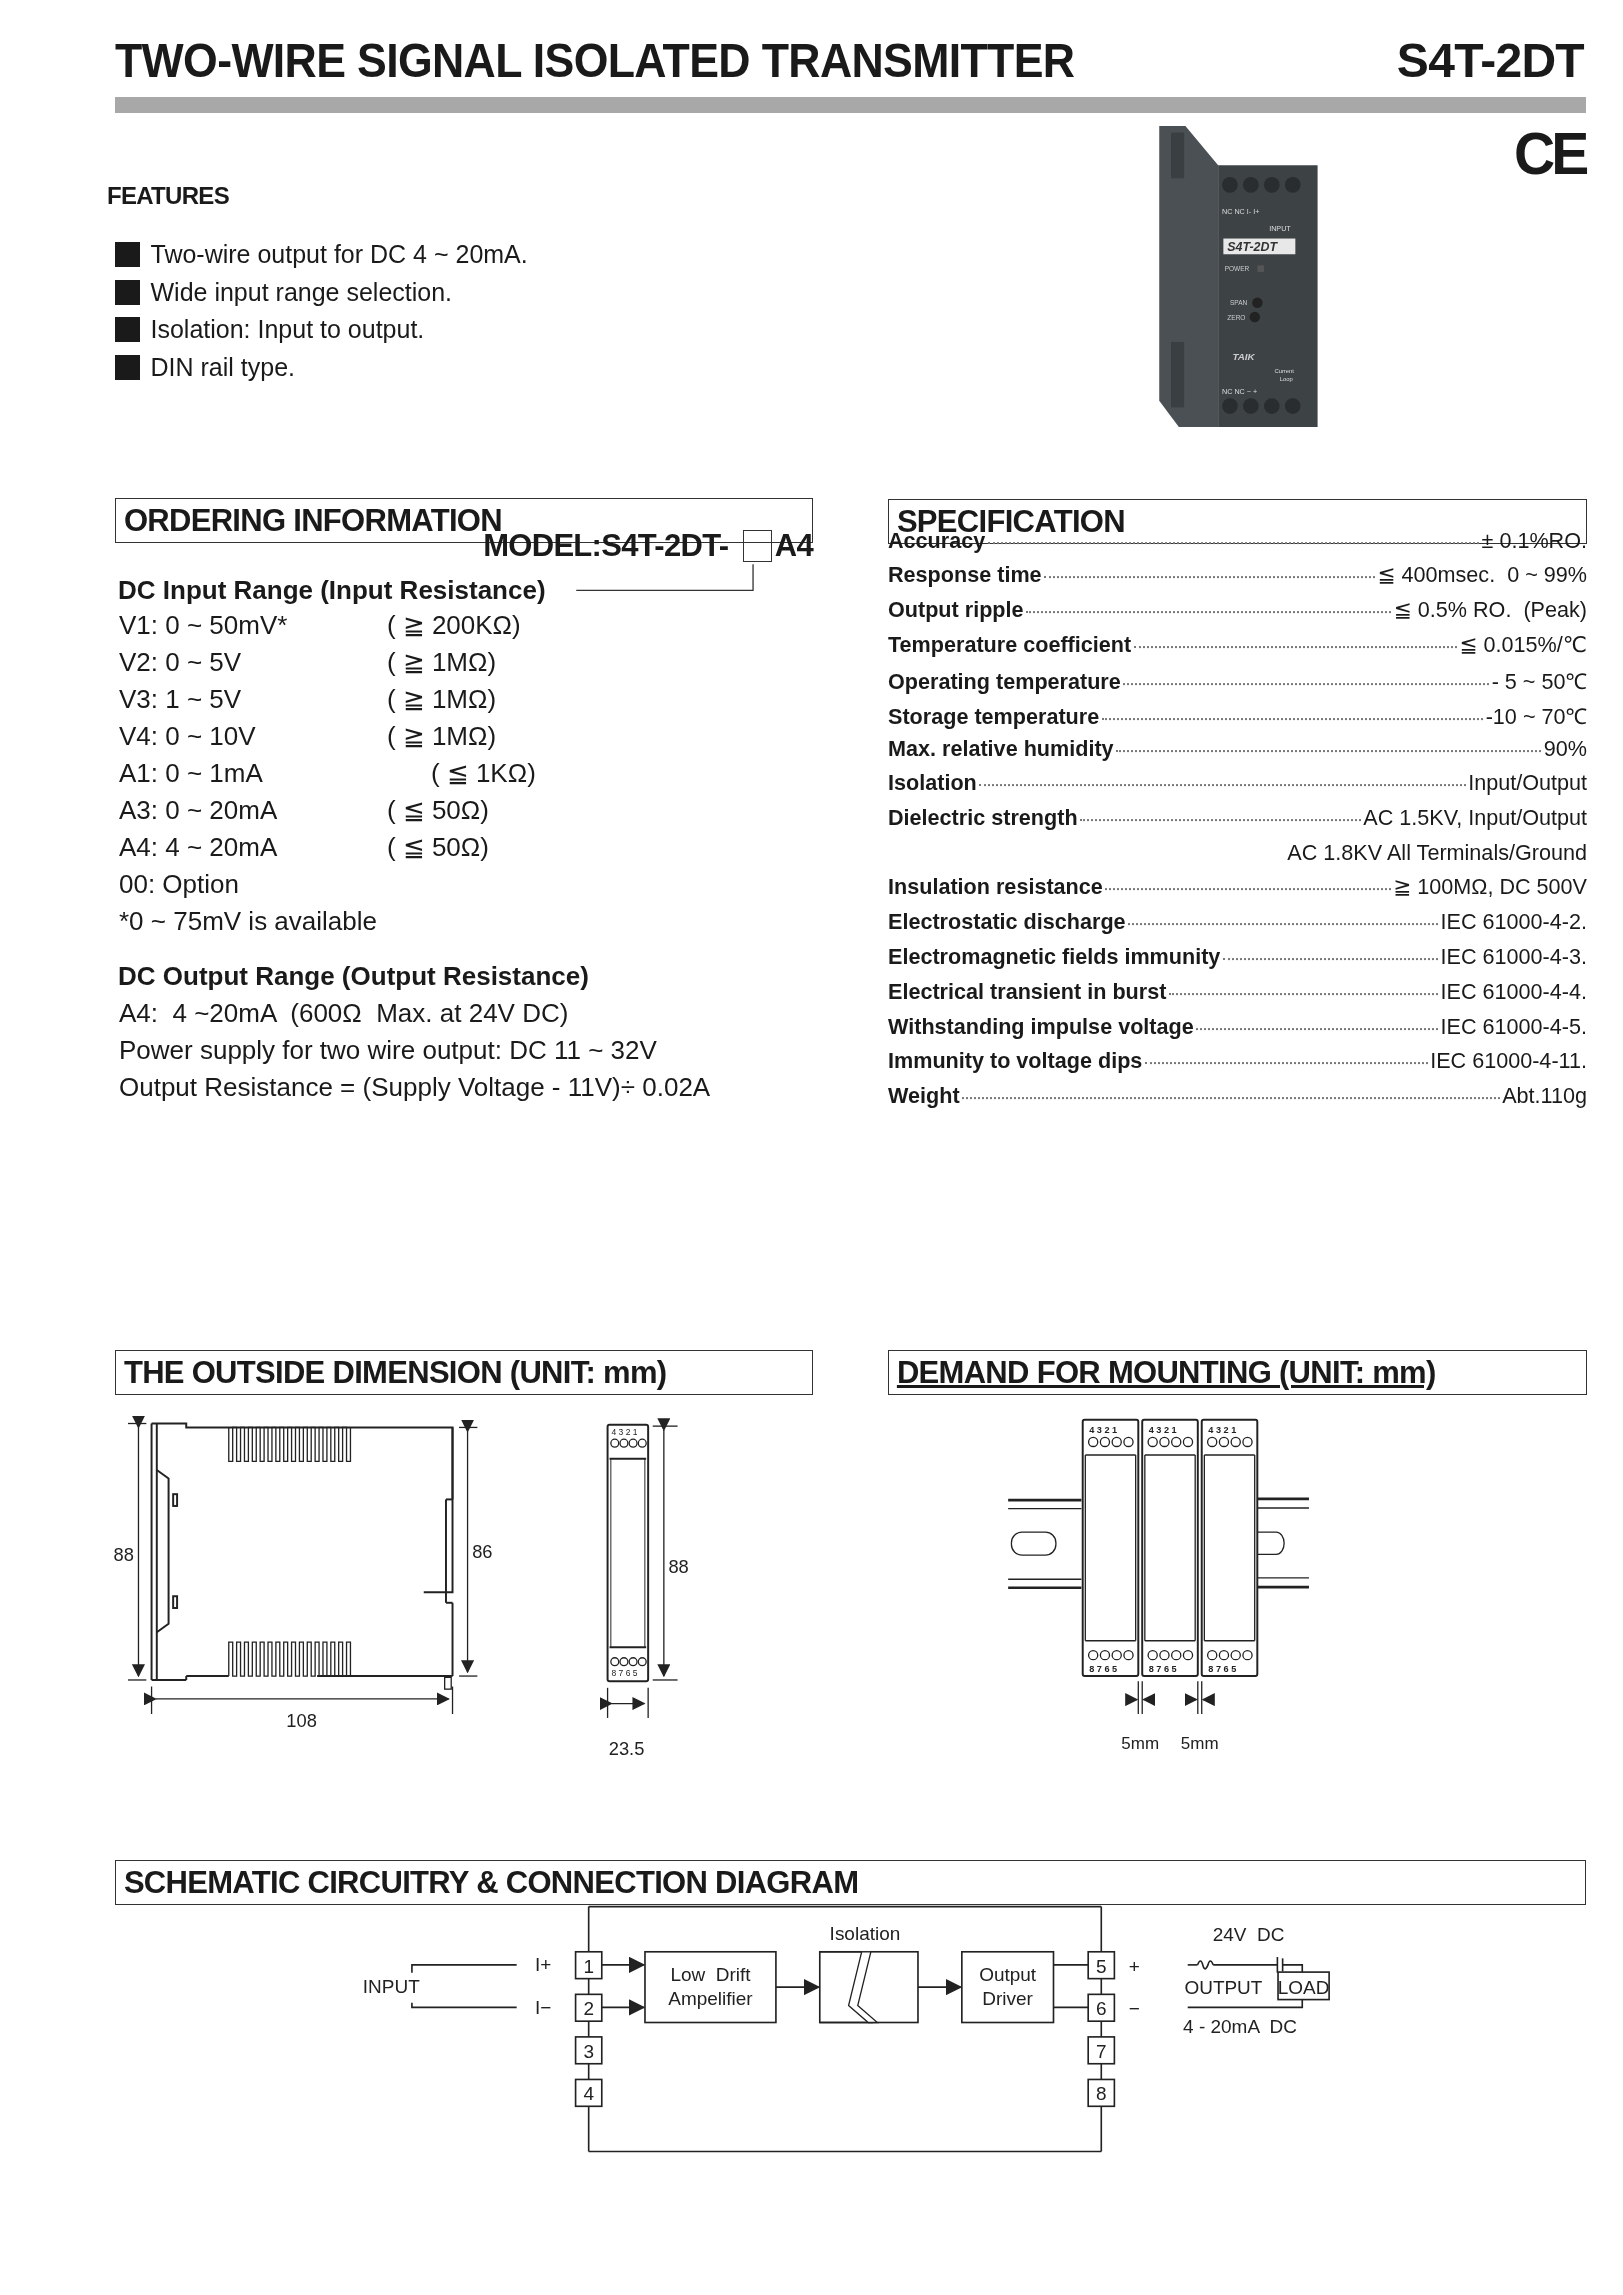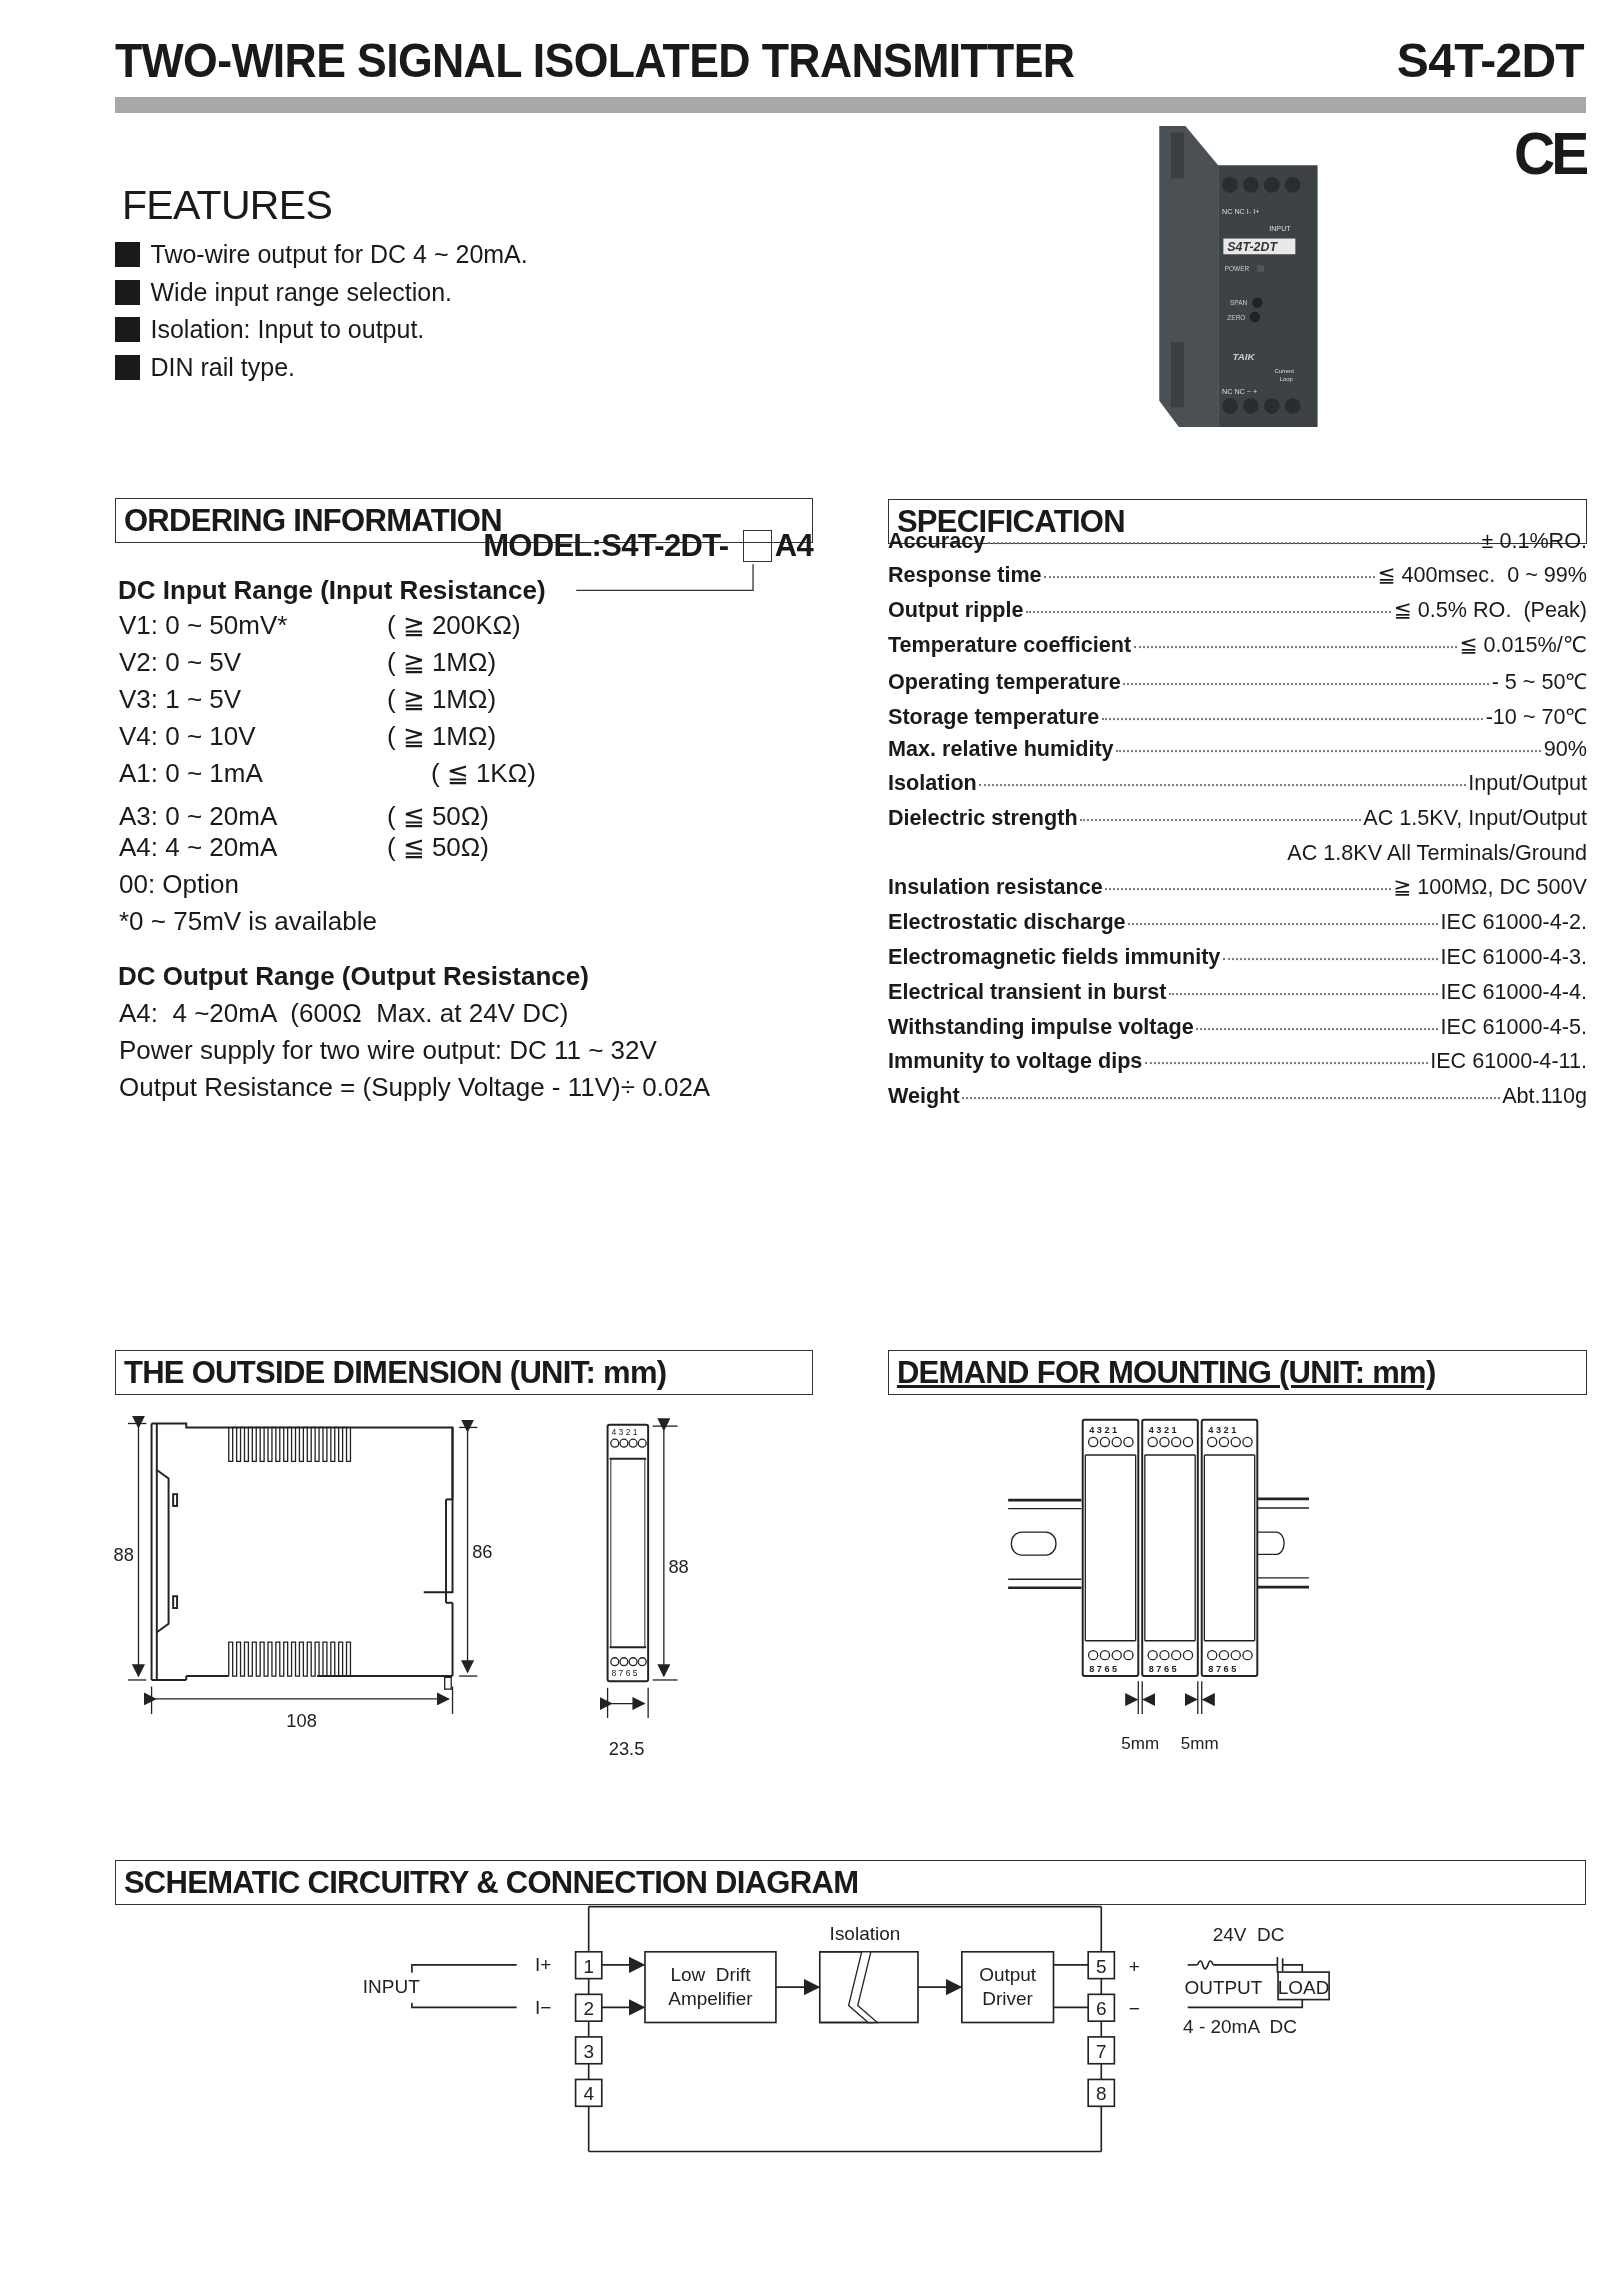--- a/index.html
+++ b/index.html
@@ -2,21 +2,21 @@
 <html style="font-size:10.5px"><head>
 <meta charset="utf-8">
 <style>
   html, body { margin:0; padding:0; background:#fff; }
   body { width:1623px; height:2295px; position:relative; font-family:"Liberation Sans", sans-serif; color:#1a1a1a; overflow:hidden; }
   .abs { position:absolute; }
   .title { left:115px; top:33px; font-size:48px; font-weight:bold; letter-spacing:-0.7px; transform:scaleX(0.93); transform-origin:left top; }
   .model-title { right:39px; top:33px; font-size:48px; font-weight:bold; letter-spacing:-0.7px; }
   .title-bar { left:115px; top:97px; width:1471px; height:15.7px; background:#a8a8a8; }
   .ce { left:1512px; top:119px; font-size:60px; font-weight:bold; letter-spacing:-3.9px; transform:scaleX(0.95); }
-  .features-h { left:122px; top:182px; font-size:41px; font-weight:normal; letter-spacing:-0.7px; }
+  .features-h { left:107px; top:182px; font-size:24px; font-weight:bold; letter-spacing:-0.7px; }
   .feature { left:115px; font-size:25px; display:flex; align-items:center; }
   .bullet { width:25px; height:25px; background:#1a1a1a; margin-right:10.5px; }
   .section-box { border:1.3px solid #333; height:45px; box-sizing:border-box; font-size:31px; font-weight:bold; letter-spacing:-0.7px; padding-left:7.9px; line-height:43px; white-space:nowrap;margin-top:40px; }
   .model-line { top:528px; right:810px; font-size:31px; font-weight:bold; letter-spacing:-0.7px; display:flex; align-items:center; }
   .model-box { width:27.5px; height:30px; border:1.3px solid #333; margin:0 2.6px 0 14.4px; }
   .bold-sub { font-size:26px; font-weight:bold; }
   .order-row { font-size:26px; display:flex; }
   .order-row .code { width:268px; }
   .spec-row { left:888px; width:699px; font-size:21.6px; display:flex; align-items:baseline; }
   .spec-row .lbl { font-weight:bold; white-space:nowrap; }
@@ -106,21 +106,21 @@
       <span>( ≧ 1MΩ)</span>
     </div>
   <div class="order-row" style="height:37px;">
       <span class="code">V4: 0 ~ 10V</span>
       <span>( ≧ 1MΩ)</span>
     </div>
   <div class="order-row" style="height:37px;gap:44px;">
       <span class="code">A1: 0 ~ 1mA</span>
       <span>( ≦ 1KΩ)</span>
     </div>
-  <div class="order-row" style="height:37px;align-items:flex-end;">
+  <div class="order-row" style="height:37px;">
       <span class="code">A3: 0 ~ 20mA</span>
       <span>( ≦ 50Ω)</span>
     </div>
   <div class="order-row" style="height:37px;">
       <span class="code">A4: 4 ~ 20mA</span>
       <span>( ≦ 50Ω)</span>
     </div>
   <div class="order-row" style="height:37px;">00: Option</div>
   <div class="order-row" style="height:37px;">*0 ~ 75mV is available</div>
 </div>

